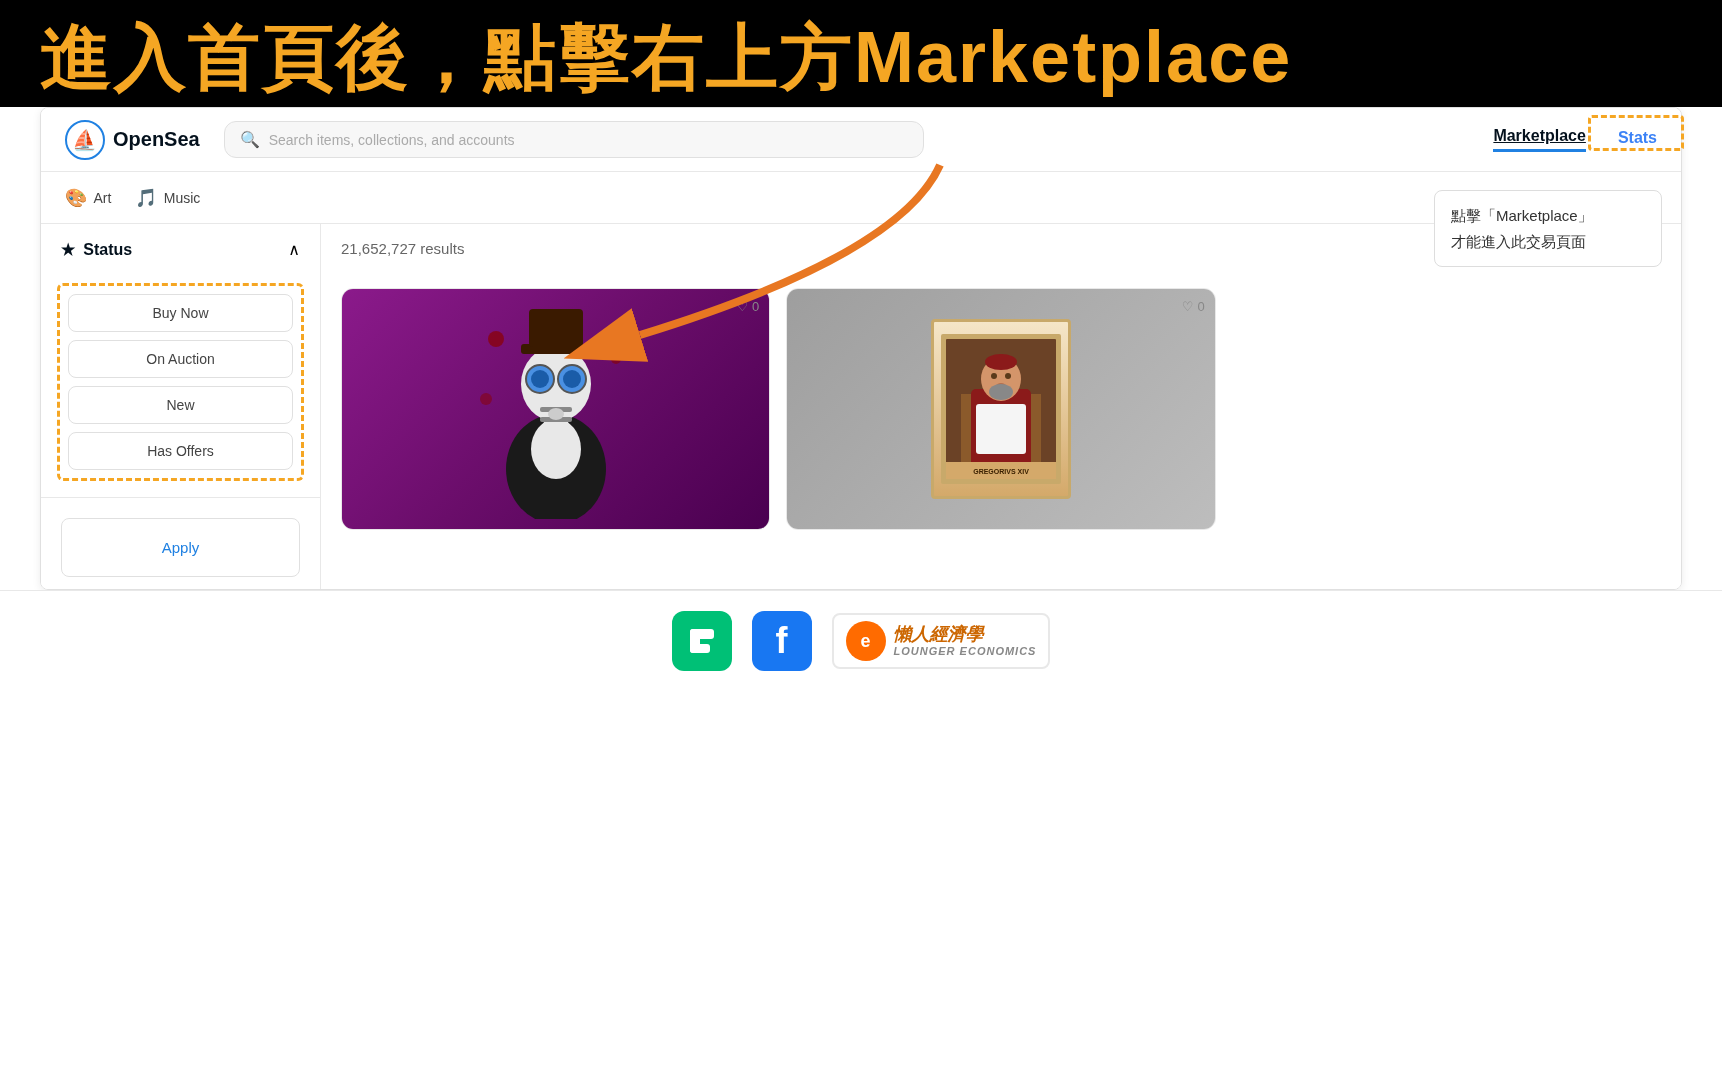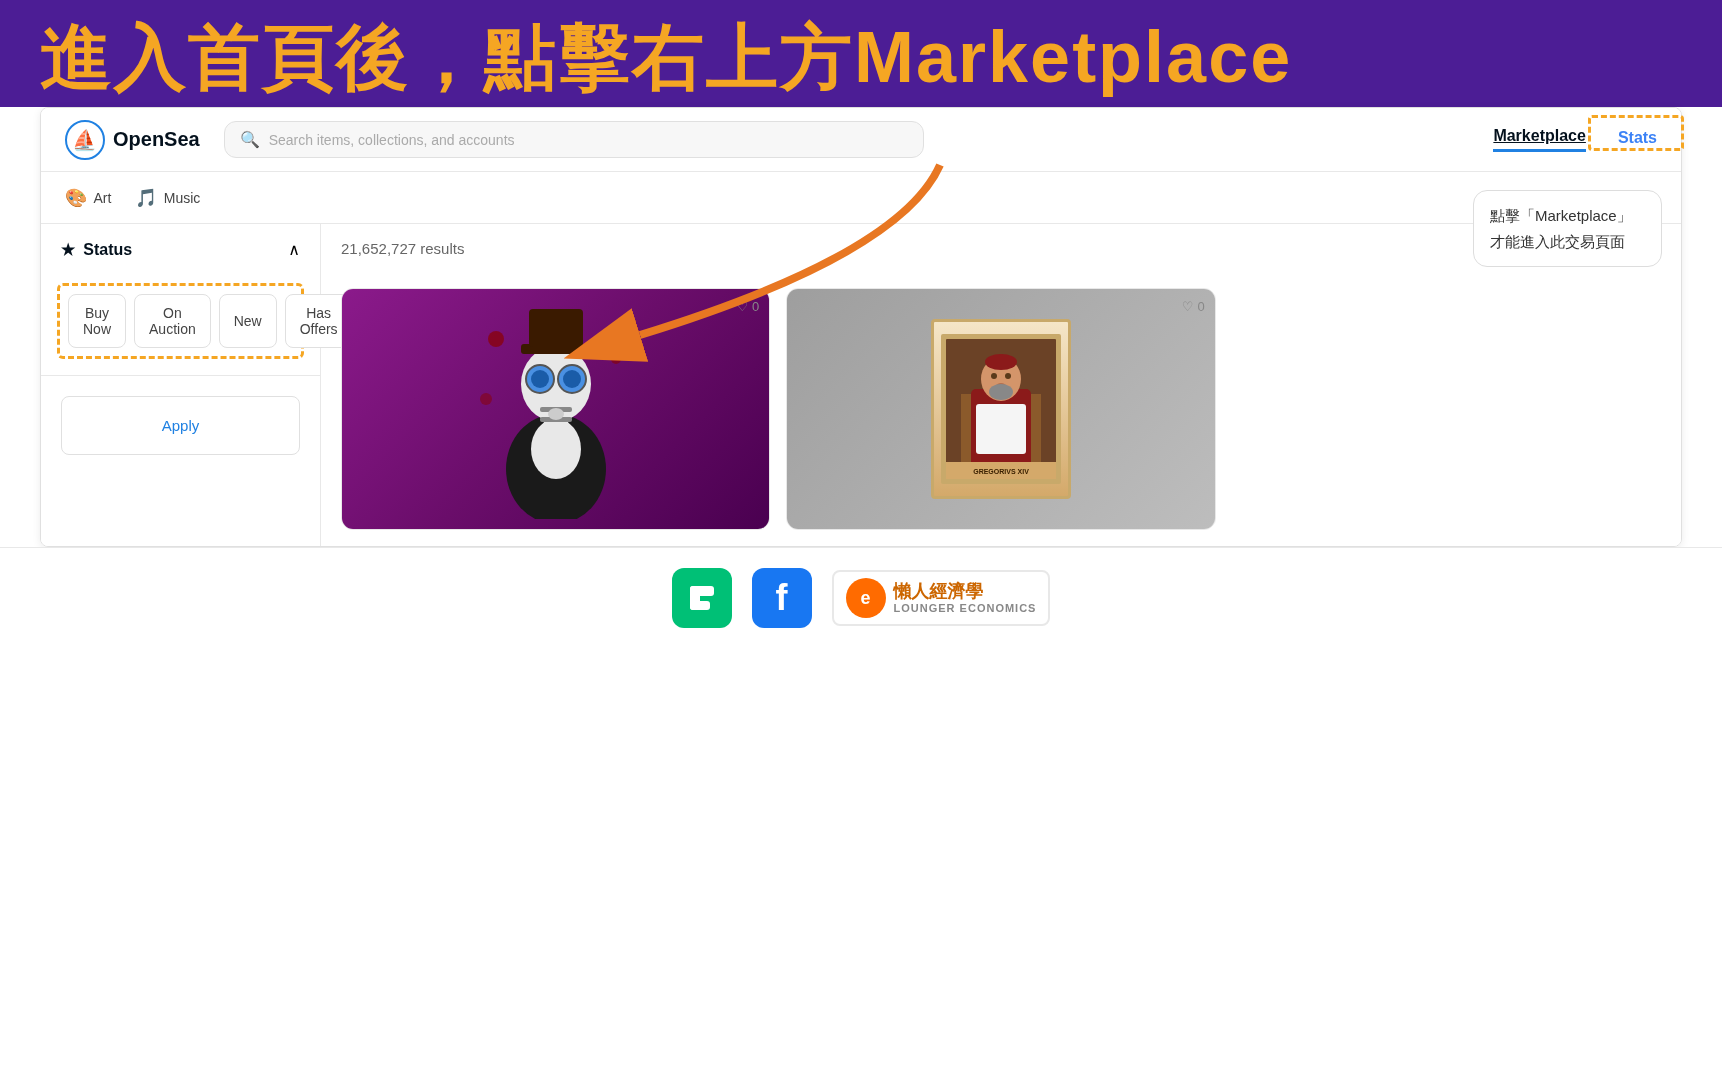--- a/index.html
+++ b/index.html
@@ -7,21 +7,21 @@
       width: 1722px;
       min-height: 1080px;
       background: #ffffff;
       font-family: -apple-system, BlinkMacSystemFont, 'Segoe UI', sans-serif;
       position: relative;
       overflow: hidden;
     }
 
     
     .title-bar {
-      background: #4c1d95;
+      background: #000000;
       padding: 18px 40px 10px 40px;
     }
     .main-title {
       font-size: 72px;
       font-weight: 900;
       color: #f5a623;
       letter-spacing: 2px;
       line-height: 1.1;
     }
 
@@ -151,21 +151,21 @@
     .sidebar-header-left {
       display: flex;
       align-items: center;
       gap: 8px;
       font-size: 16px;
       font-weight: 600;
       color: #04111d;
     }
     .filter-buttons {
       display: grid;
-      grid-template-columns: 1fr 1fr 1fr 1fr;
+      grid-template-columns: 1fr;
       gap: 8px;
       position: relative;
     }
     .filter-btn {
       border: 1px solid #e0e0e0;
       border-radius: 8px;
       padding: 10px 14px;
       font-size: 14px;
       font-weight: 500;
       color: #444;
@@ -311,20 +311,21 @@
       justify-content: center;
       color: white;
       font-size: 18px;
       font-weight: 900;
     }
     .footer-lazy-text {
       font-size: 16px;
       font-weight: 700;
       color: #333;
       line-height: 1.2;
+      font-style: italic;
     }
 
     
     .annotation-area {
       padding: 20px 20px 0 20px;
     }
 
     
     .apply-btn {
       margin: 12px 20px;
@@ -511,21 +512,21 @@
 
       <defs>
         <marker id="arrowhead" markerWidth="10" markerHeight="7" refX="0" refY="3.5" orient="auto">
           <polygon points="0 0, 10 3.5, 0 7" fill="#e87722"></polygon>
         </marker>
       </defs>
       <path d="M 420 10 Q 380 100 120 180" stroke="#e87722" stroke-width="8" fill="none" marker-end="url(#arrowhead)"></path>
     </svg>
   </div>
 
-  <div style="position:absolute; top:190px; right:60px; background:#fff; border:1px solid #ddd; padding:12px 16px; border-radius:14px; font-size:15px; color:#333; line-height:1.7; width:189px; z-index:10;">
+  <div style="position:absolute; top:190px; right:60px; background:#fff; border:1px solid #ddd; padding:12px 16px; border-radius:8px; font-size:15px; color:#333; line-height:1.7; width:228px; z-index:10;">
     <span>點擊「Marketplace」</span><br>
     <span>才能進入此交易頁面</span>
   </div>
 
   <div style="position:absolute; top:115px; right:38px; border:3px dashed #f5a623; padding:6px 16px; border-radius:4px; z-index:5;">
     &nbsp;&nbsp;&nbsp;&nbsp;&nbsp;&nbsp;&nbsp;&nbsp;&nbsp;&nbsp;&nbsp;&nbsp;&nbsp;
   </div>
 
   <div class="footer">
     <div class="footer-logo-green">

